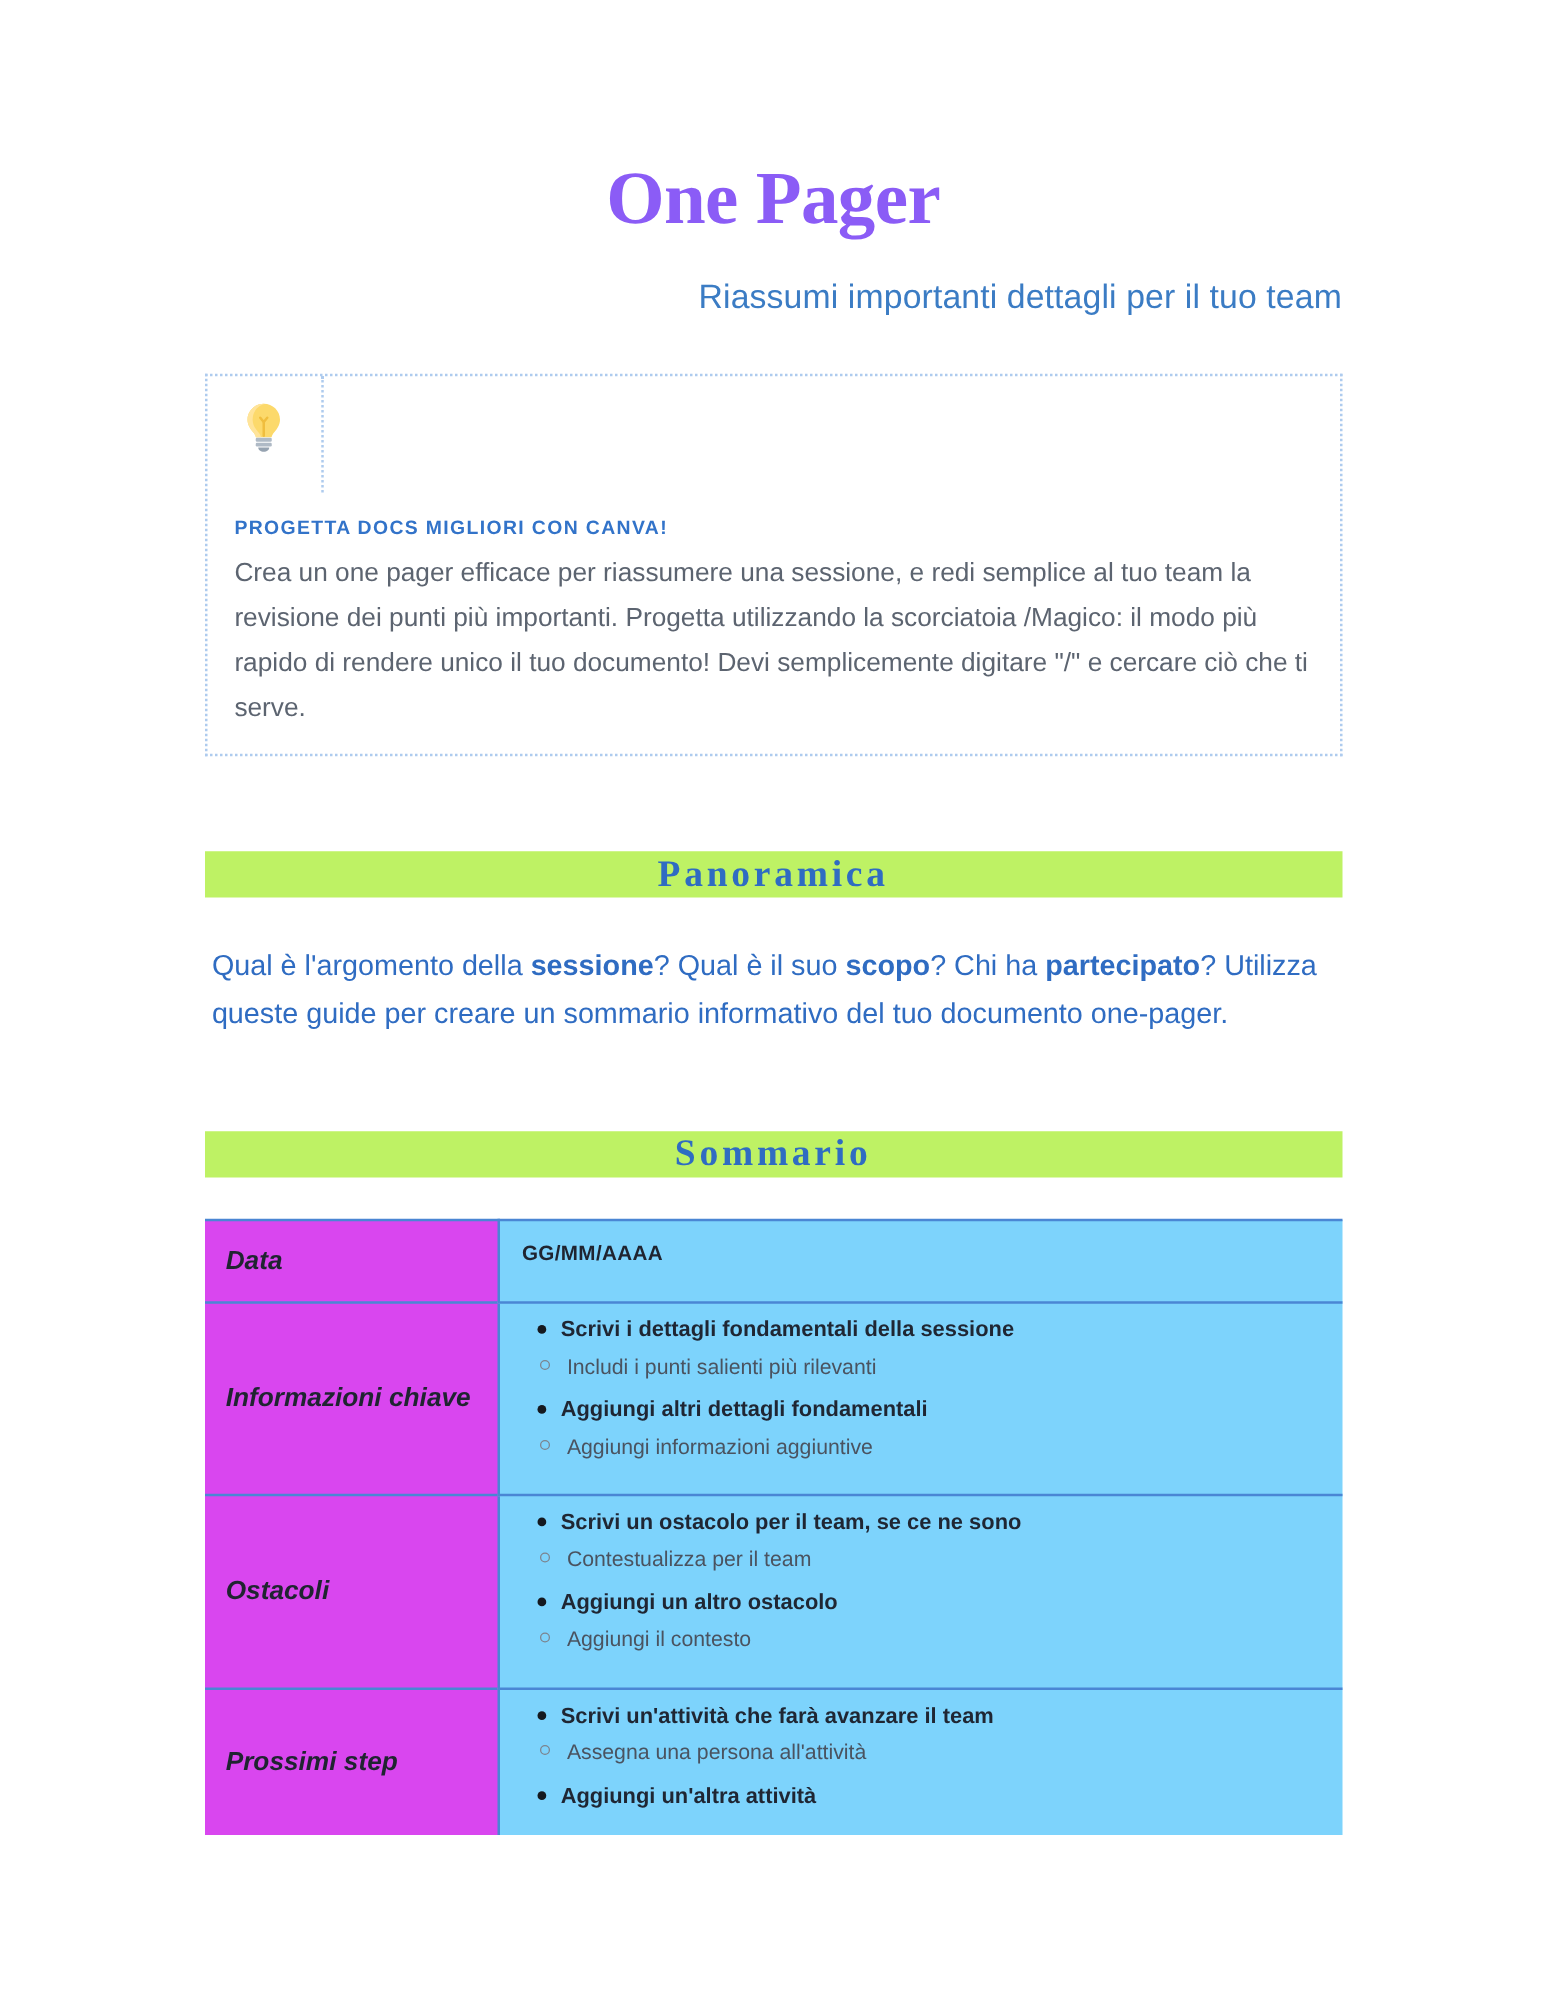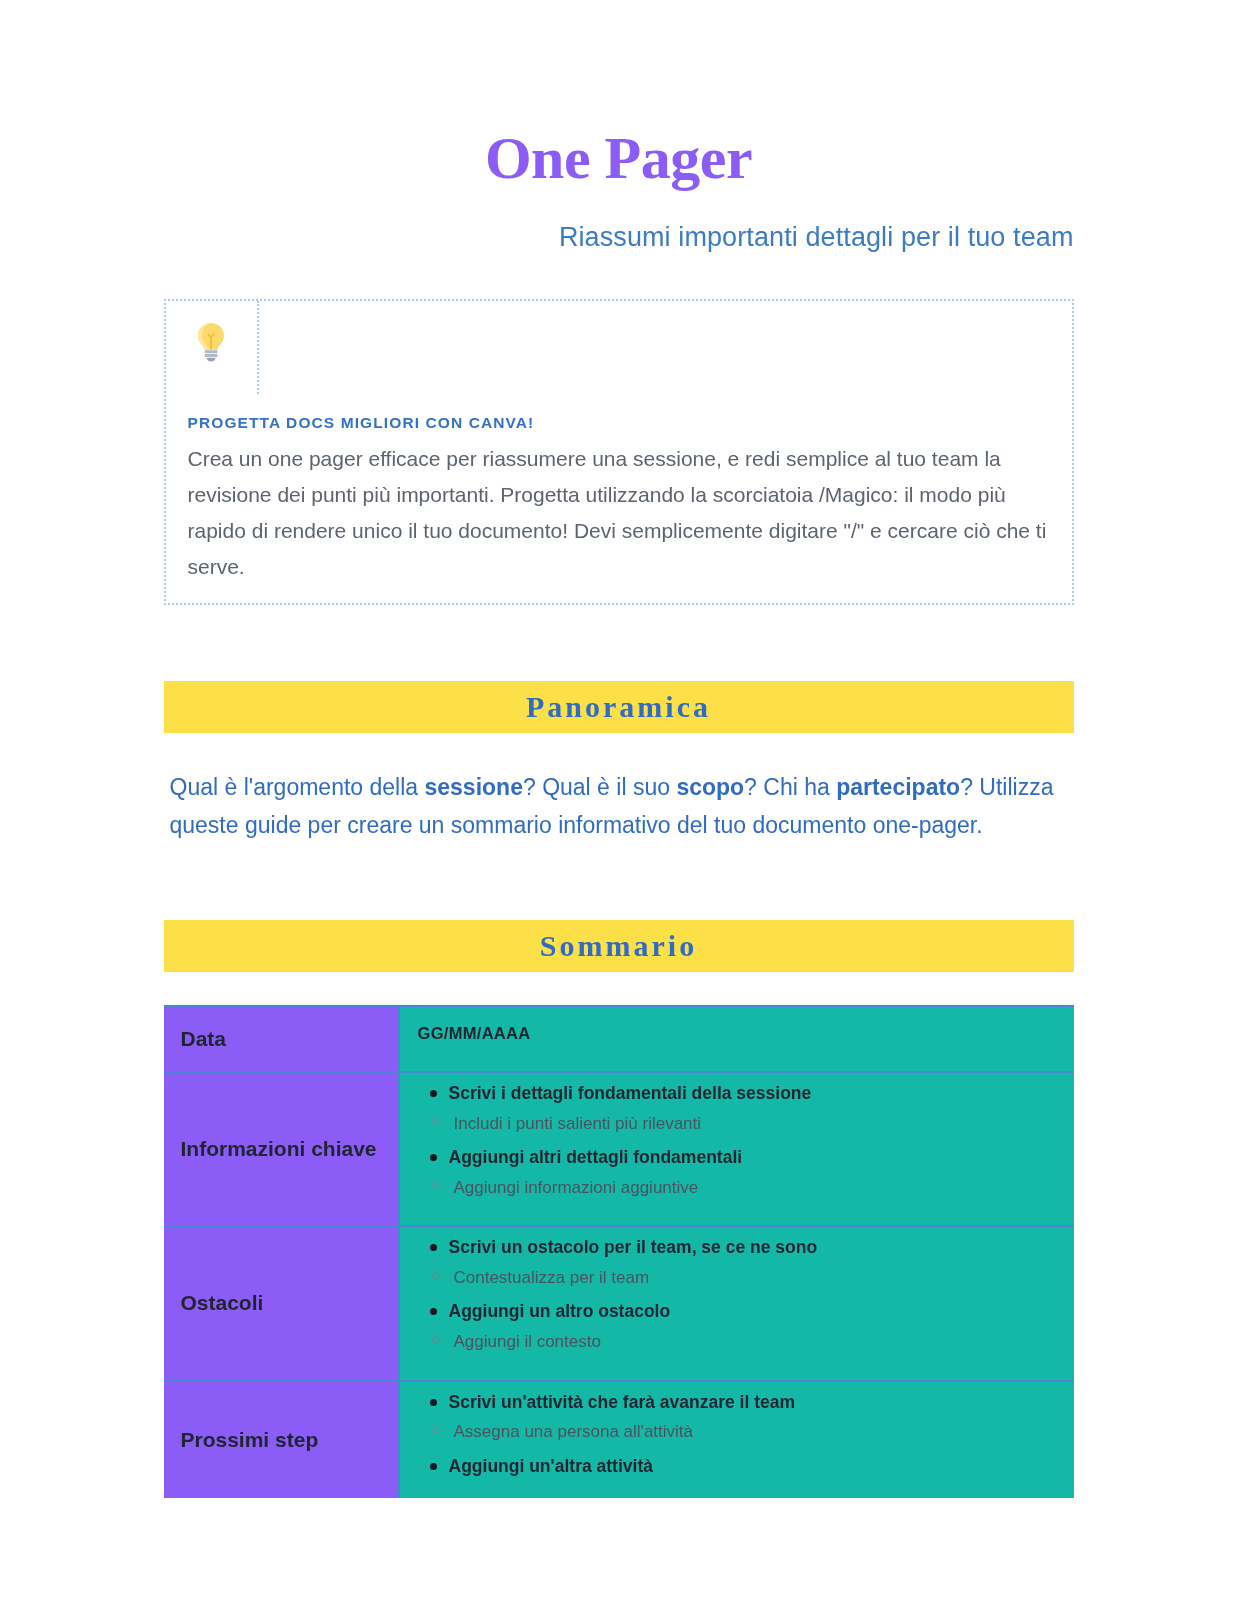--- a/index.html
+++ b/index.html
@@ -80,22 +80,22 @@
   }
   .callout-text {
     color:#5c6470;
     font-size:21px;
     line-height:1.72;
     font-weight:400;
   }
 
   
   .band {
-    background:#fde047;
-    height:52px;
+    background:#bef264;
+    height:37px;
     display:flex;
     align-items:center;
     justify-content:center;
     margin-top:76px;
   }
   .band-label {
     font-family:"Liberation Serif", serif;
     font-weight:bold;
     font-size:30px;
     color:#2f6cc2;
@@ -120,31 +120,32 @@
   .summary-table tr { }
   .summary-table td {
     vertical-align:middle;
     border-top:2px solid #4a86d4;
   }
   .summary-table tr:last-child td {
     border-bottom:none;
   }
   td.label-cell {
     width:235px;
-    background:#8b5cf6;
+    background:#d946ef;
     border-right:2px solid #4a86d4;
     padding:18px 0 18px 17px;
     font-size:21px;
     font-weight:600;
     color:#1f2430;
     line-height:1.34;
+    font-style:italic;
   }
   td.content-cell {
     padding:4px 10px 16px 18px;
-    background:#14b8a6;
+    background:#7dd3fc;
   }
   .date-value {
     font-size:16.5px;
     font-weight:bold;
     color:#1f2430;
     letter-spacing:0.3px;
     padding:8px 0 8px 0;
   }
   ul.lvl1 {
     list-style:none;

